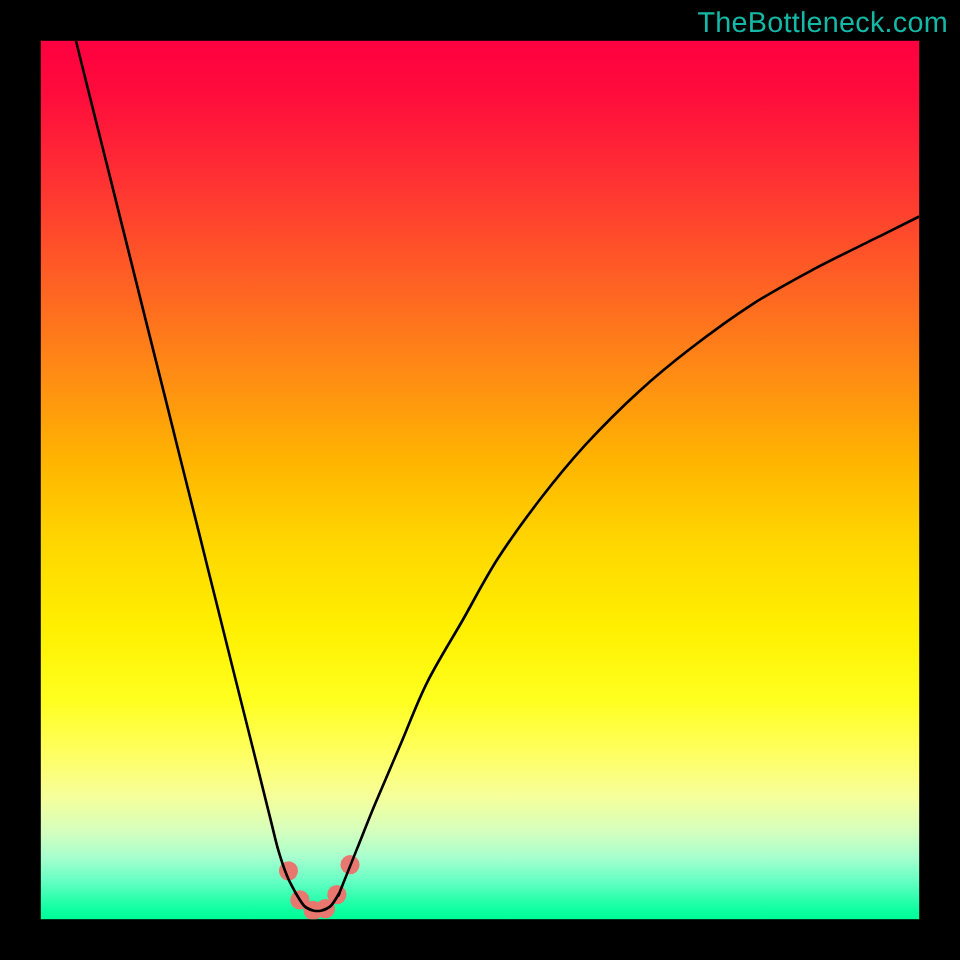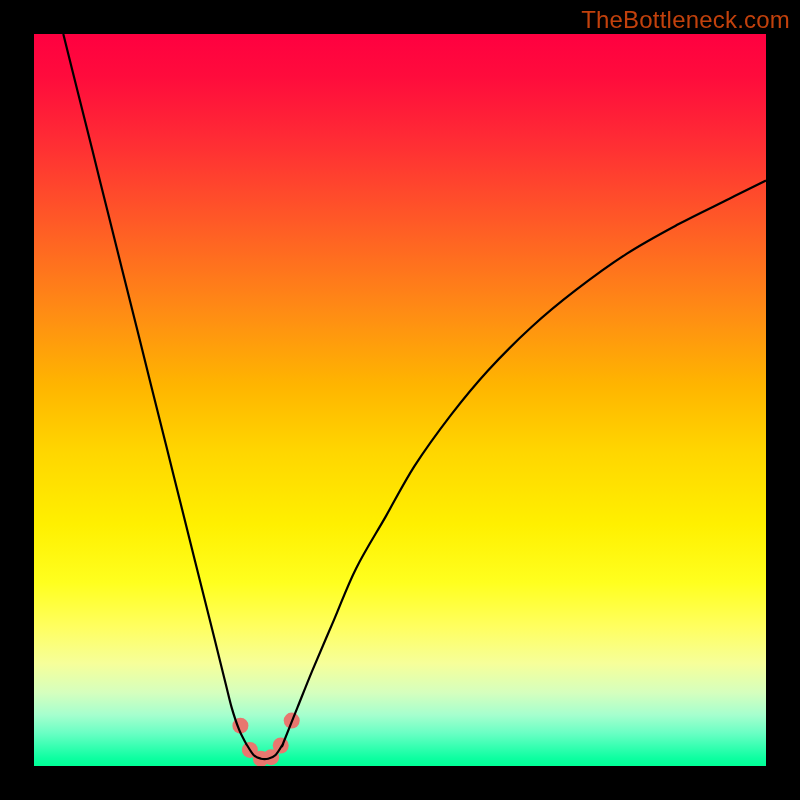--- a/index.html
+++ b/index.html
@@ -16,21 +16,21 @@
           #fff000 67%,
           #ffff1f 75%,
           #ffff60 81%,
           #f6ff9a 86%,
           #d5ffbe 90%,
           #a6ffce 93%,
           #6affc4 95.5%,
           #33ffb0 97.5%,
           #0cffa0 99%,
           #00ff96 100%)}
-  .watermark{position:absolute;top:6px;right:10px;color:#c2410c;font-size:24px;font-weight:400;letter-spacing:.2px}
+  .watermark{position:absolute;top:6px;right:10px;color:#14b8a6;font-size:24px;font-weight:400;letter-spacing:.2px}
   svg{position:absolute;left:0;top:0}
   .curve{fill:none;stroke:#000;stroke-width:2.2}
   .dot{fill:#e8776f}
 </style>
 </head>
 <body>
 
 <div class="frame">
   <div class="plot">
     <svg width="732" height="732" viewBox="0 0 732 732">

